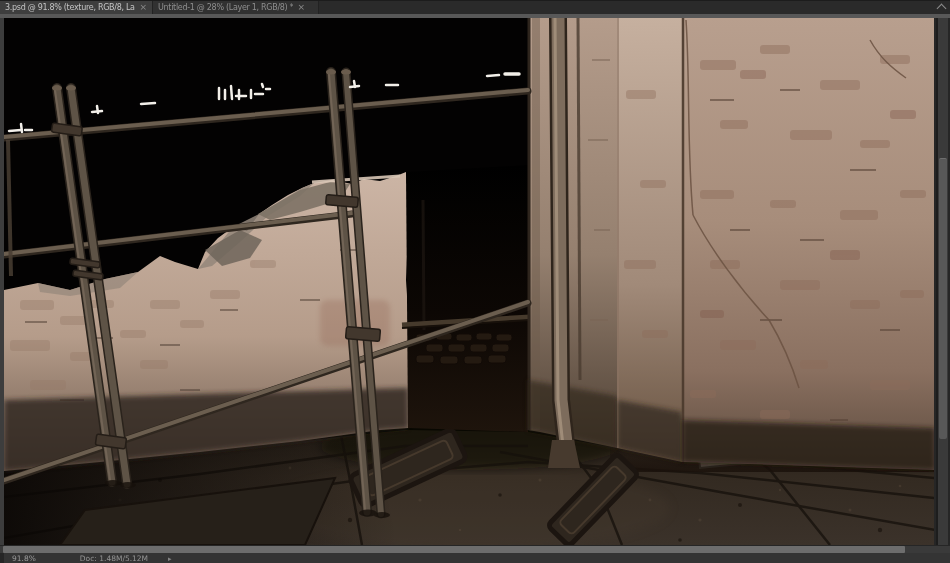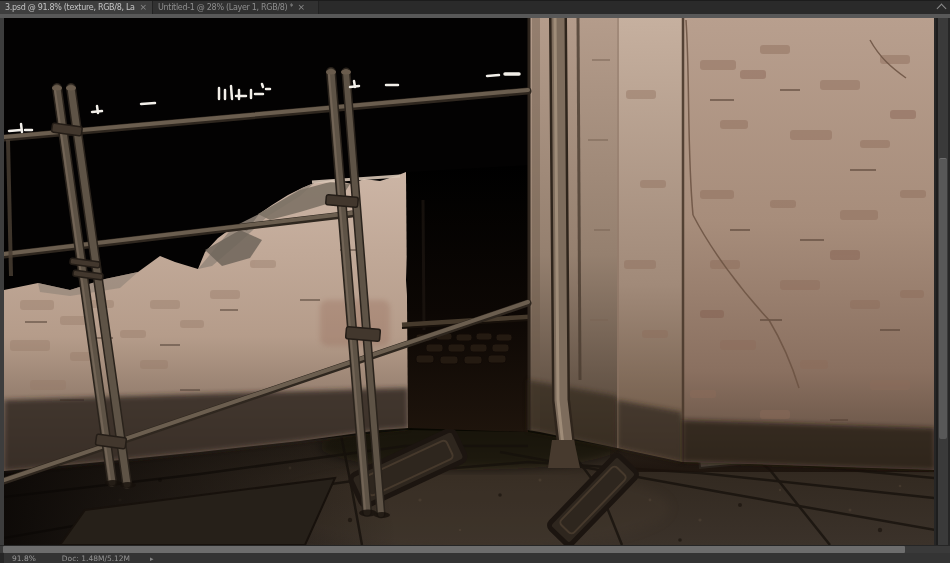--- a/index.html
+++ b/index.html
@@ -35,21 +35,21 @@
   .vscroll .thumb{position:absolute;left:1px;right:1px;top:140px;height:280px;
            background:var(--scroll-thumb,#585858);border-top:1px solid #6e6e6e;border-radius:2px;}
   .hscroll{position:absolute;top:546px;left:0;right:0;height:7px;background:var(--scroll-track,#3a3a3a);}
   .hscroll .thumb{position:absolute;left:3px;top:0;width:902px;height:7px;
            background:var(--scroll-thumb-h,#6d6d6d);border-radius:1px;}
 
   
   .statusbar{position:absolute;top:553px;left:4px;right:0;height:10px;background:var(--statusbar-bg,#343434);
              display:flex;align-items:flex-end;font-size:7.5px;color:var(--statusbar-text,#9c9c9c);}
   .statusbar .zoom{margin-left:8px;}
-  .statusbar .doc{margin-left:26px;color:#949494;}
+  .statusbar .doc{margin-left:44px;color:#949494;}
   .statusbar .arrow{margin-left:20px;color:#848484;font-size:7px;}
 </style>
 </head>
 <body>
 
 <div class="app">
 
   <div class="tabbar">
     <div class="tab active">
       <span class="label">3.psd @ 91.8% (texture, RGB/8, Layer Mask/8)</span>

